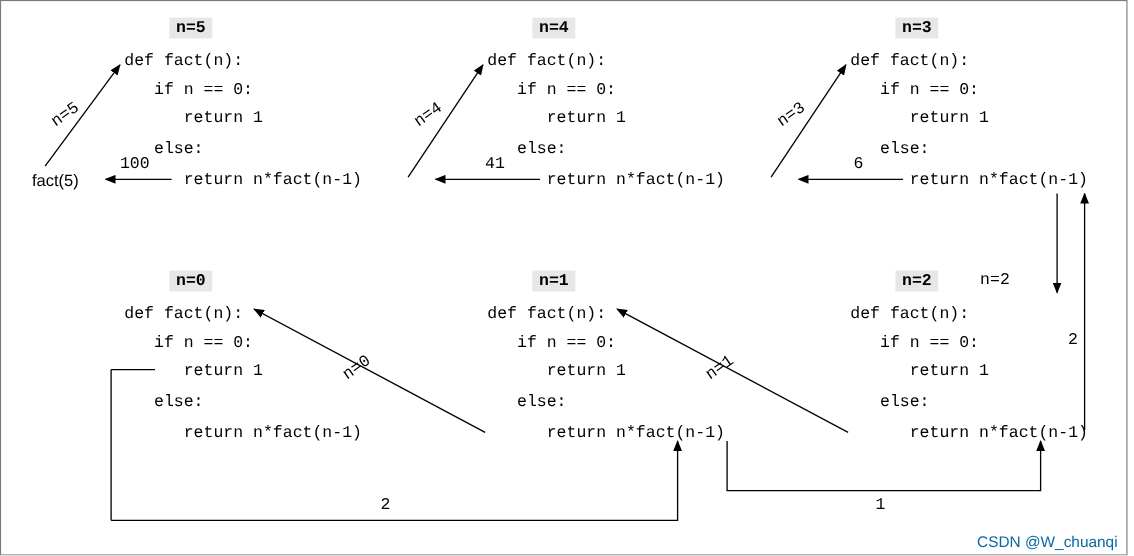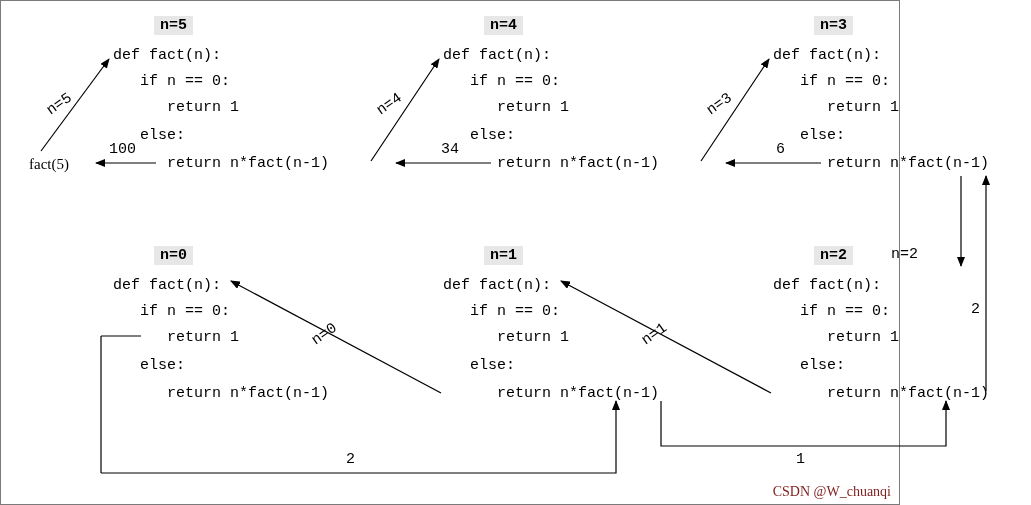--- a/index.html
+++ b/index.html
@@ -1,22 +1,22 @@
 <!DOCTYPE html>
 <html><head>
 <meta charset="utf-8">
 <style>
   body{margin:0;font-family:"Courier New",monospace;font-size:15px;background:#fff;color:#000}
-  .canvas{position:relative;width:900px;height:505px;border:1px solid #7a7a7a;box-sizing:border-box}
+  .canvas{position:relative;width:1025px;height:505px;border:1px solid #7a7a7a;box-sizing:border-box}
   .badge{position:absolute;background:#e7e7e7;padding:1px 6px;font-weight:bold}
   .code{position:absolute;line-height:22px;white-space:pre}
-  .initcall{position:absolute;font-family:Liberation Serif, serif}
+  .initcall{position:absolute;font-family:Liberation Sans, sans-serif}
   .lbl{position:absolute;font-family:"Courier New",monospace;font-size:15px}
   .rot{transform:rotate(-35deg);transform-origin:center}
-  .wm{position:absolute;right:8px;bottom:4px;color:#7f1d1d;font-family:Liberation Serif, serif;font-size:14px}
+  .wm{position:absolute;right:8px;bottom:4px;color:#0369a1;font-family:Liberation Sans, sans-serif;font-size:14px}
   svg{position:absolute;top:0;left:0;pointer-events:none}
 </style>
 </head>
 <body>
 
 <div class="canvas">
 
   <div class="badge" style="left:153px;top:15px">n=5</div>
   <div class="badge" style="left:483px;top:15px">n=4</div>
   <div class="badge" style="left:813px;top:15px">n=3</div>
@@ -64,21 +64,21 @@
   <div class="initcall" style="left:28px;top:155px">fact(5)</div>
 
   <div class="lbl rot" style="left:45px;top:95px">n=5</div>
   <div class="lbl rot" style="left:375px;top:95px">n=4</div>
   <div class="lbl rot" style="left:705px;top:95px">n=3</div>
   <div class="lbl" style="left:890px;top:245px">n=2</div>
   <div class="lbl rot" style="left:640px;top:325px">n=1</div>
   <div class="lbl rot" style="left:310px;top:325px">n=0</div>
 
   <div class="lbl" style="left:108px;top:140px">100</div>
-  <div class="lbl" style="left:440px;top:140px">34</div>
+  <div class="lbl" style="left:440px;top:140px">41</div>
   <div class="lbl" style="left:775px;top:140px">6</div>
   <div class="lbl" style="left:970px;top:300px">2</div>
   <div class="lbl" style="left:345px;top:450px">2</div>
   <div class="lbl" style="left:795px;top:450px">1</div>
 
   <div class="wm">CSDN @W_chuanqi</div>
 
   <svg width="1031" height="505">
     <defs>
       <marker id="ah" markerWidth="10" markerHeight="8" refX="9" refY="4" orient="auto" markerUnits="userSpaceOnUse">

